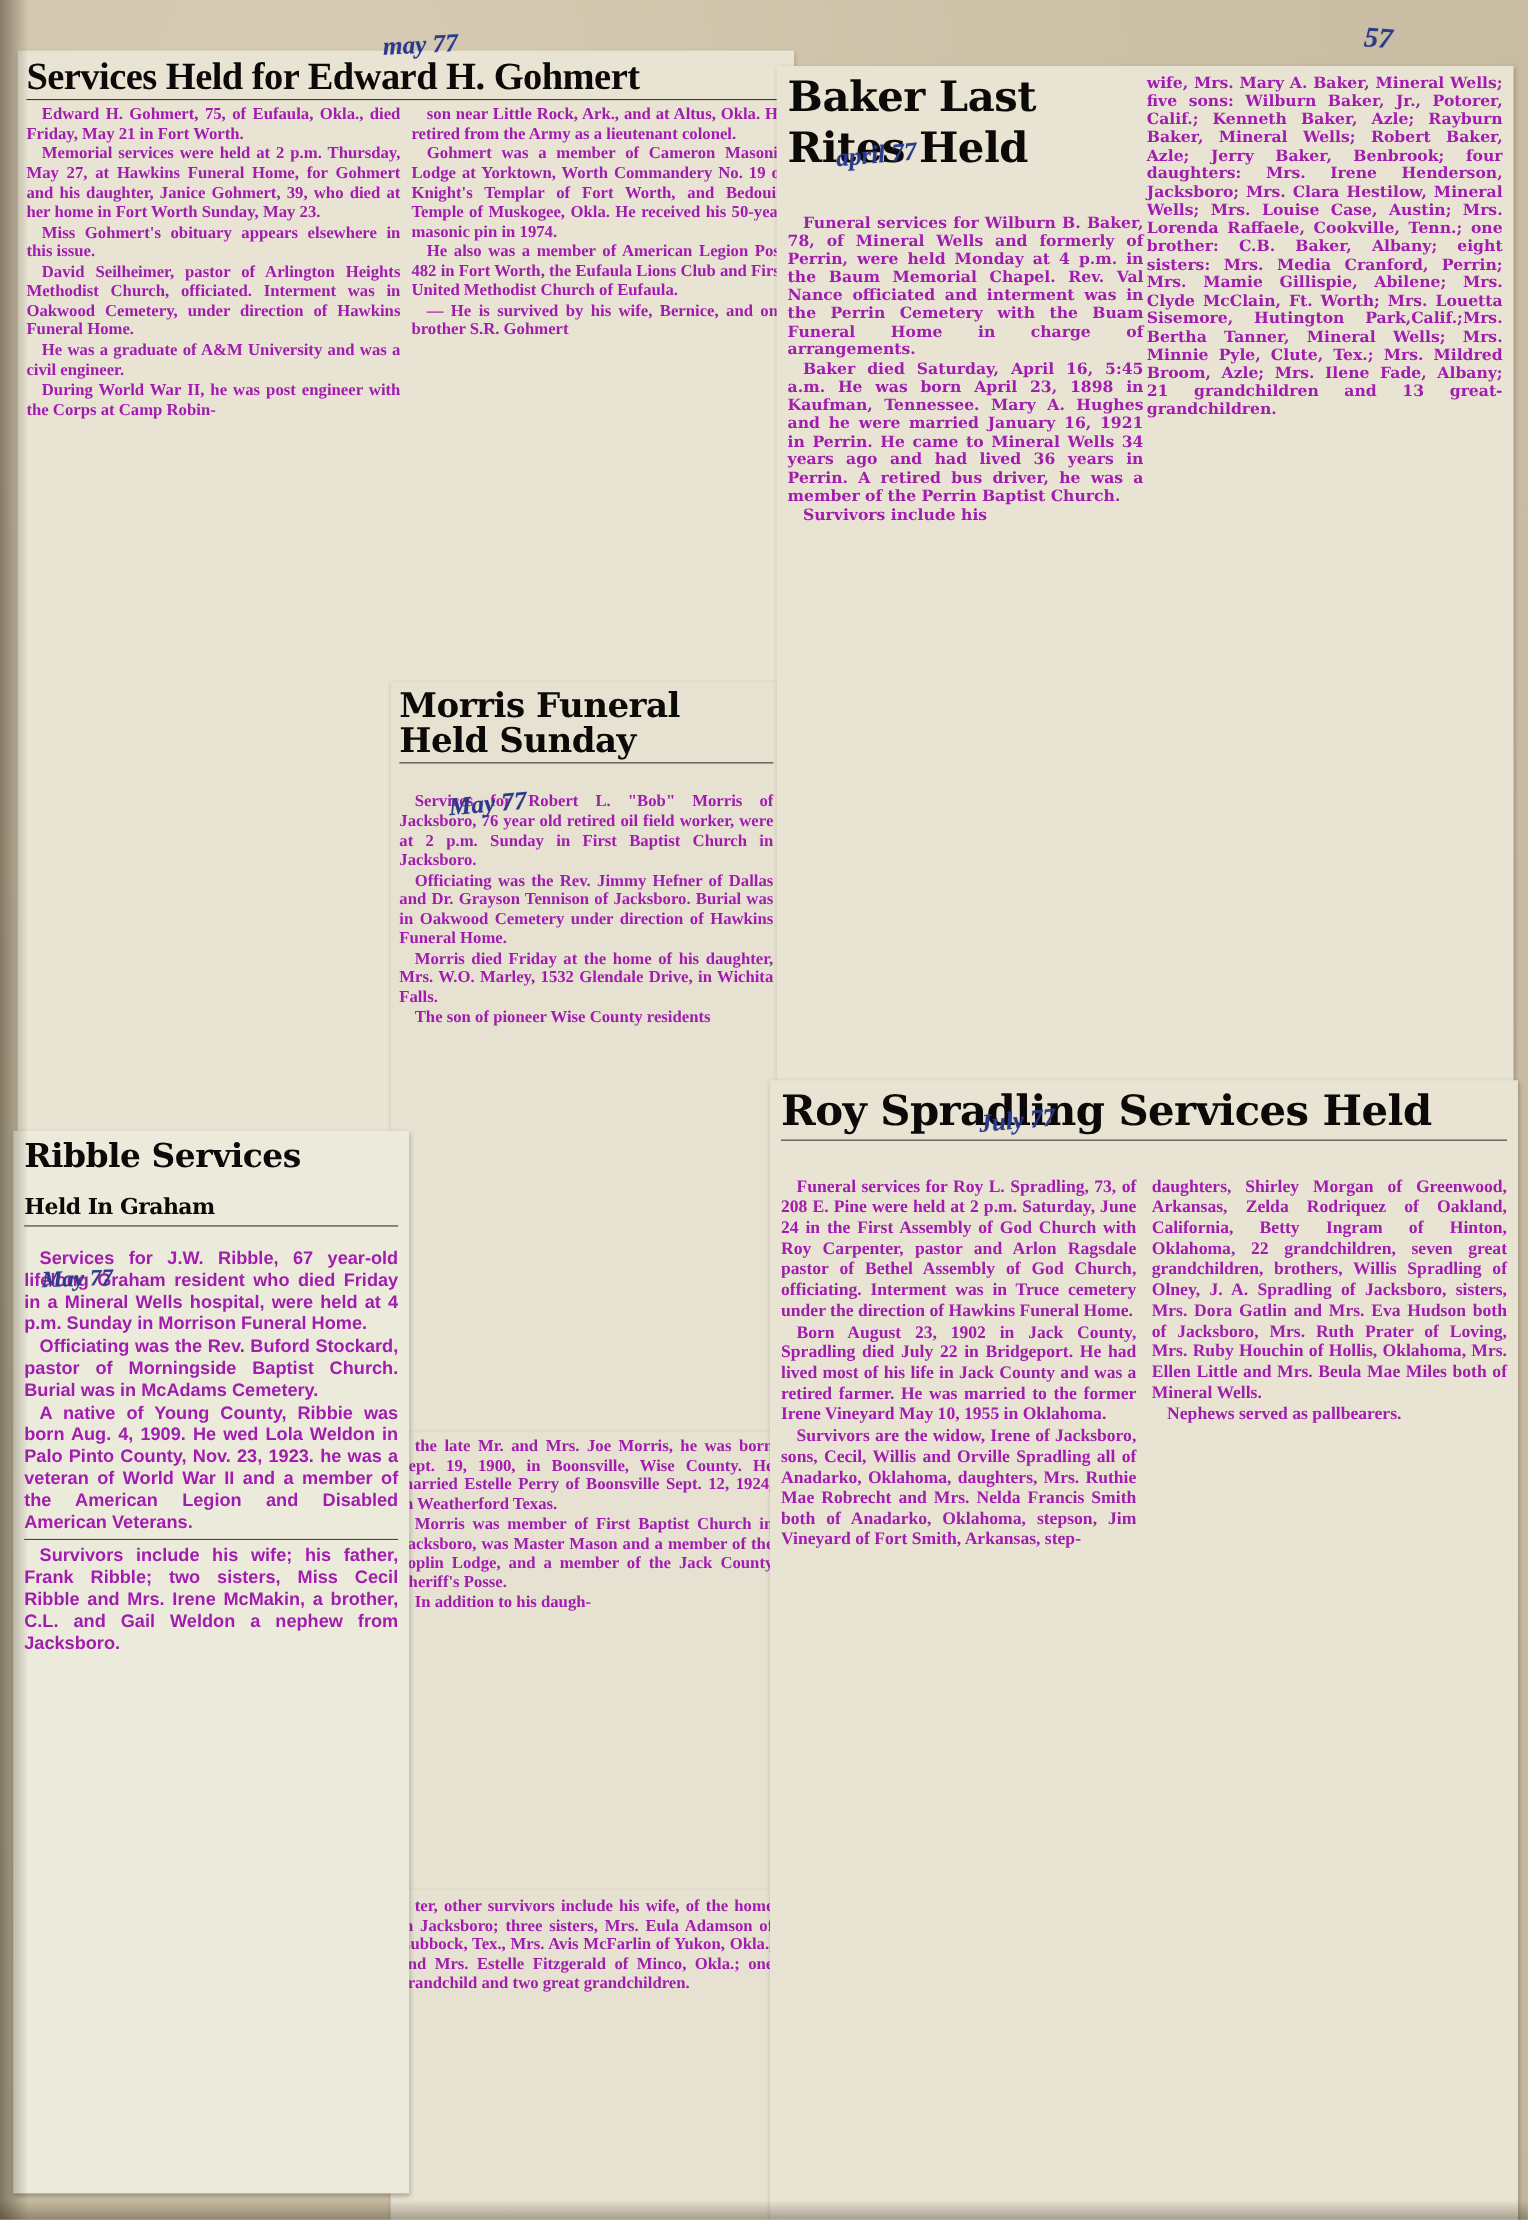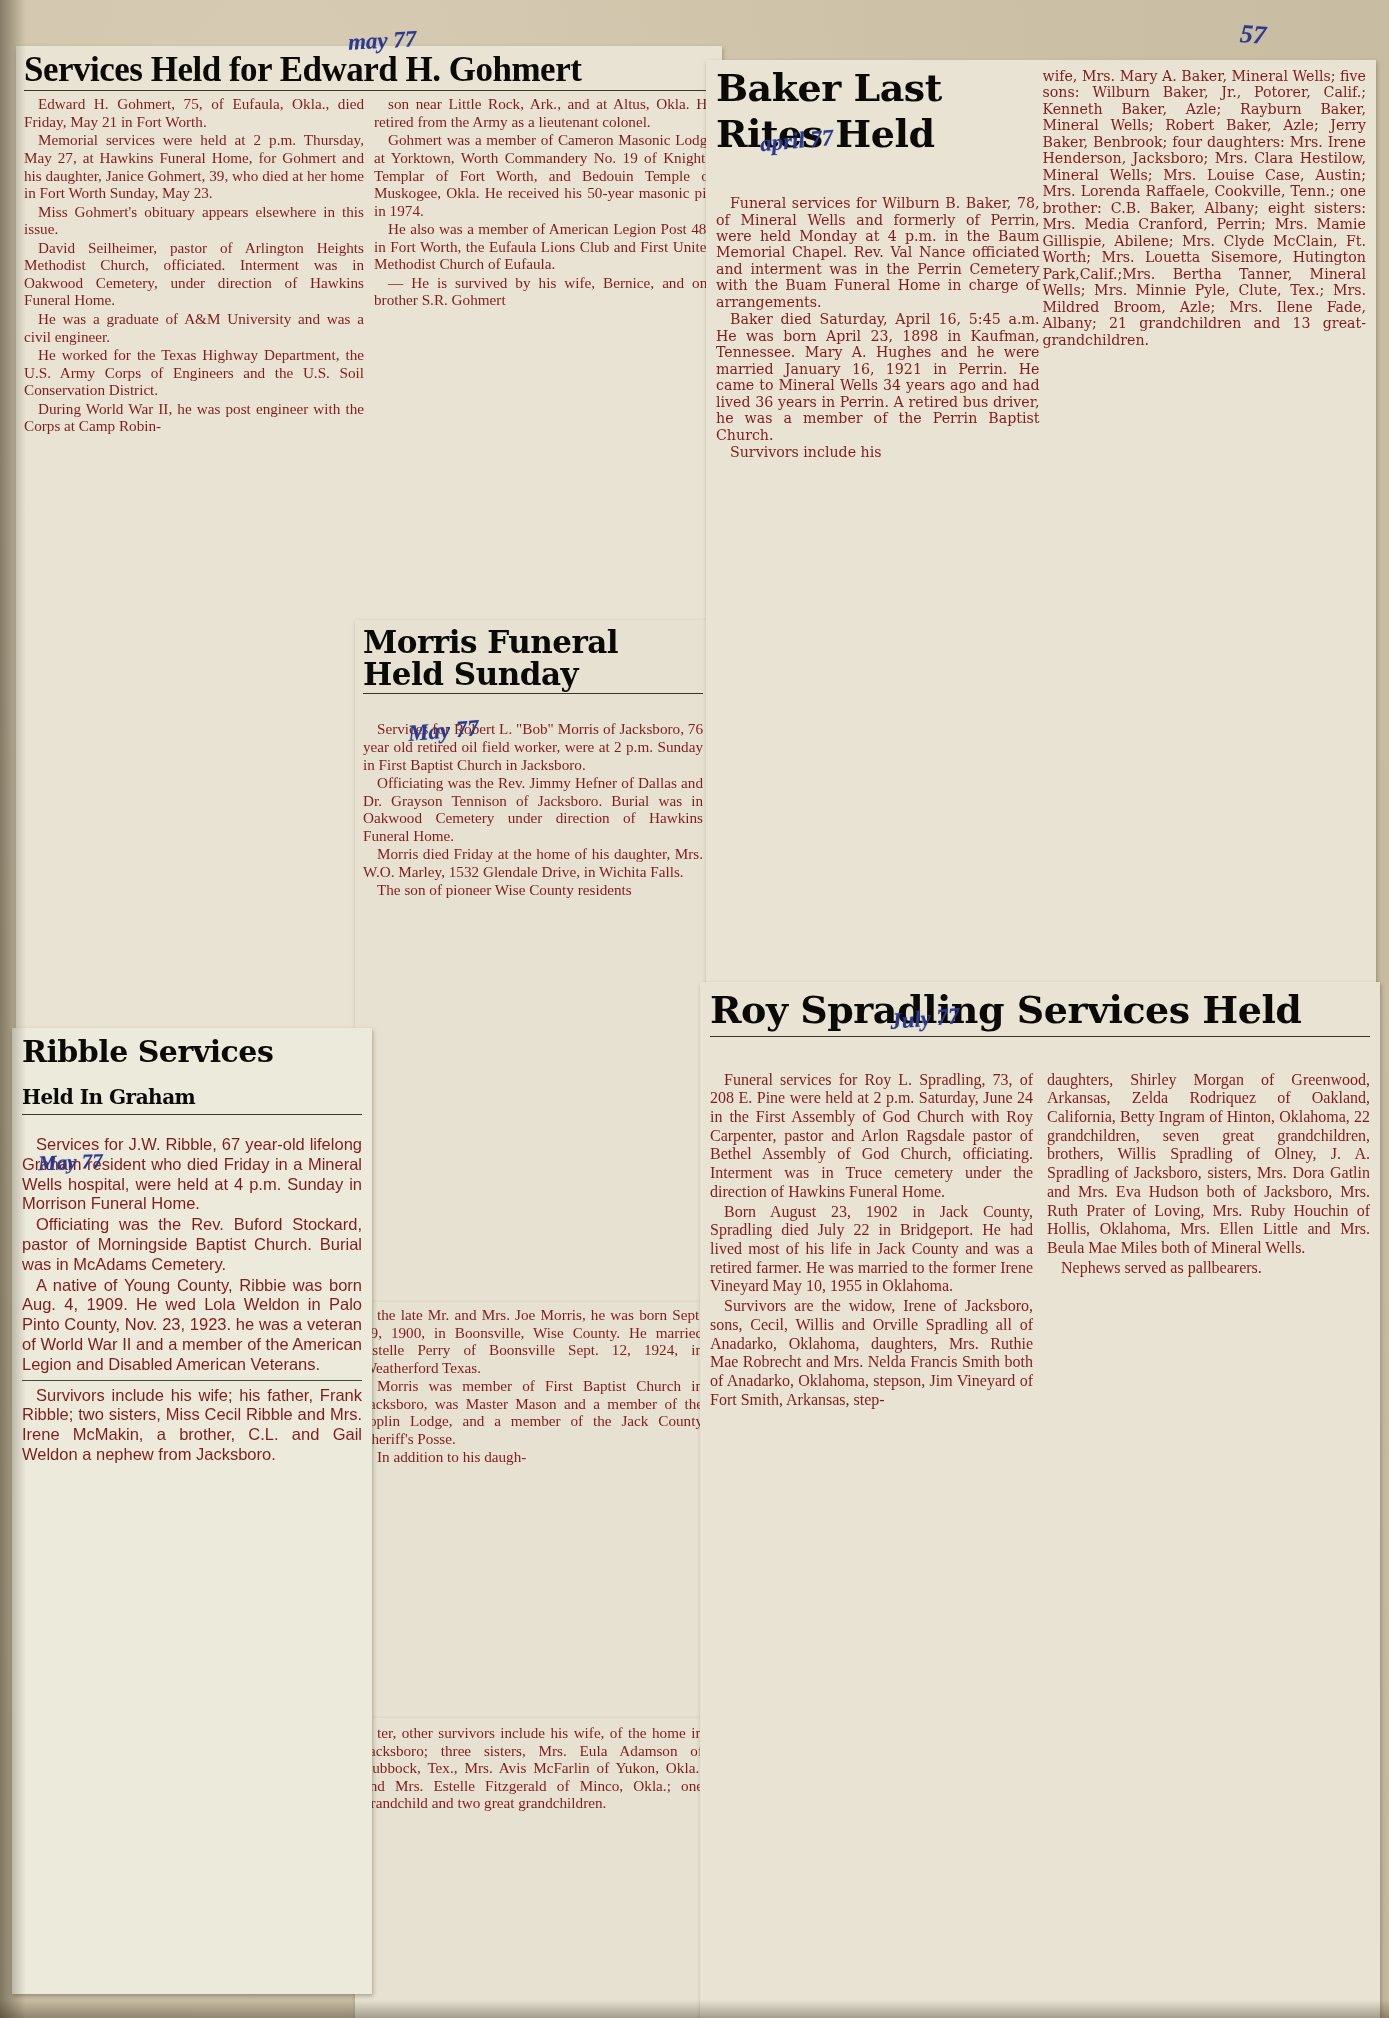--- a/index.html
+++ b/index.html
@@ -45,22 +45,23 @@
   .cols{display:flex;gap:10px;}
   .col{flex:1;}
   p.body{
     margin:0 0 0 0;
     font-size:15.2px;
     line-height:1.155;
     text-align:justify;
     text-justify:inter-word;
     text-indent:14px;
     hyphens:manual;
-    color:#7f1d1d;
-    font-family:"Liberation Serif", serif;
+    color:#a21caf;
+    font-family:"Liberation Serif", serif;
+    font-weight:bold;
   }
   p.body + p.body{margin-top:1px;}
   .sans p.body{font-family:"Liberation Sans", sans-serif;font-size:14.6px;}
   .serifx p.body{font-family:"DejaVu Serif", serif;font-size:14.2px;line-height:1.16;}
   .ink{
     position:absolute;
     font-family:"Liberation Serif", serif;
     color:#2b3a8c;
     font-style:italic;
     font-weight:bold;
@@ -102,21 +103,20 @@
   <div class="clip tint1" style="left:16px;top:6px;width:690px;height:1010px;padding:6px 8px 8px 8px;">
     <div class="hl" style="font-size:35px;">Services Held for Edward H. Gohmert</div>
     <div class="rule" style="margin-top:2px;"></div>
     <div class="cols" style="margin-top:4px;">
       <div class="col" style="width:320px;">
         <p class="body">Edward H. Gohmert, 75, of Eufaula, Okla., died Friday, May 21 in Fort Worth.</p>
         <p class="body">Memorial services were held at 2 p.m. Thursday, May 27, at Hawkins Funeral Home, for Gohmert and his daughter, Janice Gohmert, 39, who died at her home in Fort Worth Sunday, May 23.</p>
         <p class="body">Miss Gohmert's obituary appears elsewhere in this issue.</p>
         <p class="body">David Seilheimer, pastor of Arlington Heights Methodist Church, officiated. Interment was in Oakwood Cemetery, under direction of Hawkins Funeral Home.</p>
         <p class="body">He was a graduate of A&amp;M University and was a civil engineer.</p>
-        <p class="body">He worked for the Texas Highway Department, the U.S. Army Corps of Engineers and the U.S. Soil Conservation District.</p>
         <p class="body">During World War II, he was post engineer with the Corps at Camp Robin-</p>
       </div>
       <div class="col" style="width:320px;">
         <p class="body">son near Little Rock, Ark., and at Altus, Okla. He retired from the Army as a lieutenant colonel.</p>
         <p class="body">Gohmert was a member of Cameron Masonic Lodge at Yorktown, Worth Commandery No. 19 of Knight's Templar of Fort Worth, and Bedouin Temple of Muskogee, Okla. He received his 50-year masonic pin in 1974.</p>
         <p class="body">He also was a member of American Legion Post 482 in Fort Worth, the Eufaula Lions Club and First United Methodist Church of Eufaula.</p>
         <p class="body">— He is survived by his wife, Bernice, and one brother S.R. Gohmert</p>
       </div>
     </div>
   </div>

